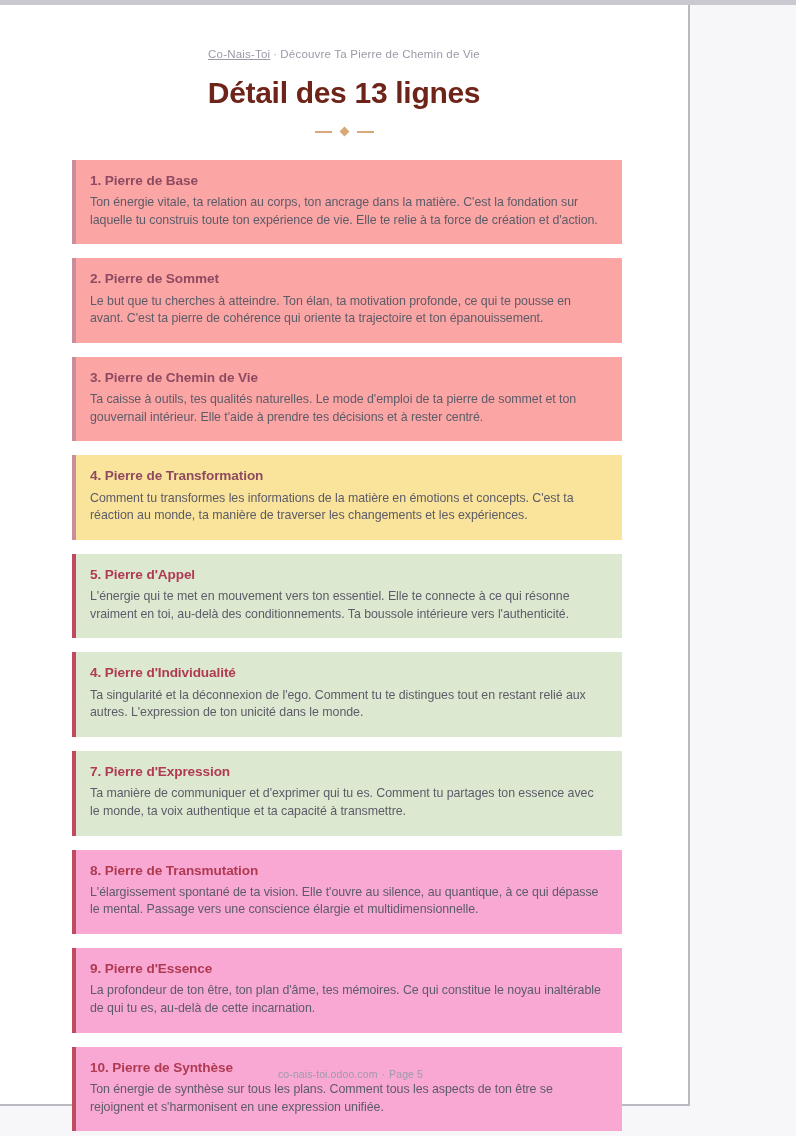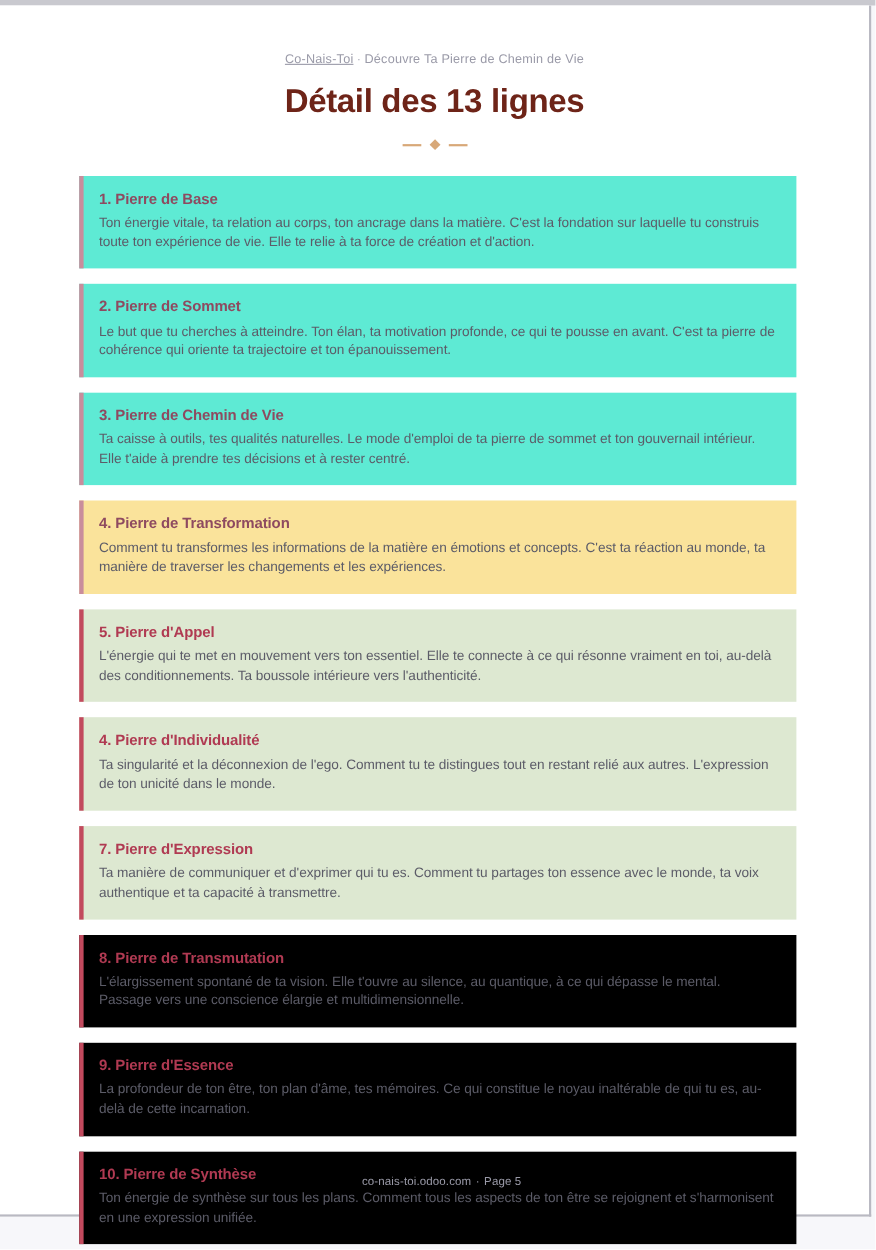--- a/index.html
+++ b/index.html
@@ -24,21 +24,21 @@
     top: 0; left: 0;
     width: 796px;
     height: 5px;
     background: #c9c9cf;
   }
 
   .page {
     position: absolute;
     top: 5px;
     left: 0;
-    width: 792px;
+    width: 690px;
     height: 1101px;
     background: #ffffff;
     border-right: 2px solid #b9b9c2;
     border-bottom: 2px solid #b9b9c2;
     box-sizing: border-box;
   }
 
   .page-inner {
     position: relative;
     width: 100%;
@@ -124,31 +124,31 @@
 
   .card-body {
     font-size: 12.4px;
     line-height: 1.42;
     color: #5c5c68;
     margin: 0;
     letter-spacing: -0.05px;
   }
 
   
-  .card.rose   { background: #5eead4; }
+  .card.rose   { background: #fca5a5; }
   .card.rose   .card-title { color: #8e4a60; }
 
   .card.yellow { background: #fae39b; border-left-color: #c98d9c; }
   .card.yellow .card-title { color: #8e4a60; }
   .card.yellow .card-body  { color: #5c5c68; }
 
   .card.green  { background: #dde8d1; border-left-color: #c24a5e; }
   .card.green  .card-title { color: #b03a52; }
 
-  .card.blue   { background: #000000; border-left-color: #c24a5e; }
+  .card.blue   { background: #f9a8d4; border-left-color: #c24a5e; }
   .card.blue   .card-title { color: #b03a52; }
 
   
   .doc-footer {
     position: absolute;
     left: 0;
     right: 0;
     top: 1063px;
     text-align: center;
     font-size: 10.5px;

